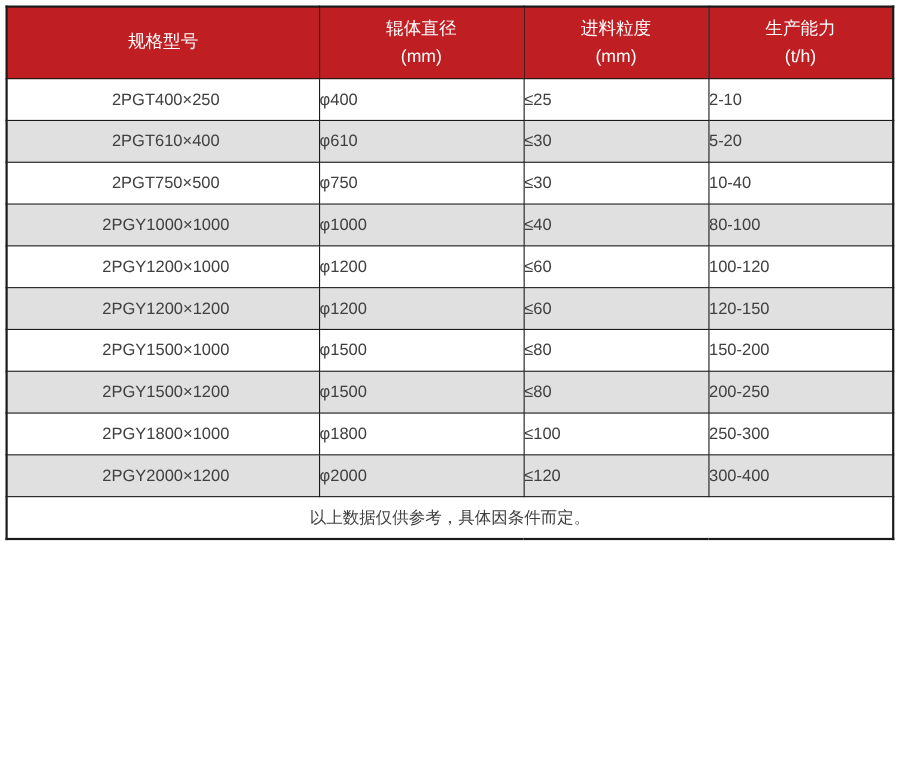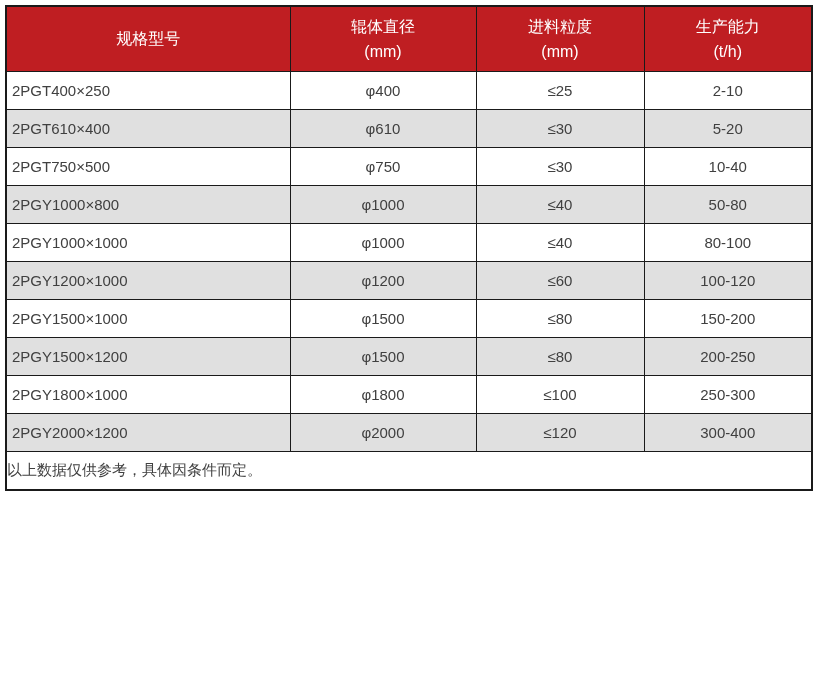--- a/index.html
+++ b/index.html
@@ -38,35 +38,36 @@
     font-weight:400;
     text-align:center;
   }
   .h-label{line-height:26px;}
   .h-unit{line-height:24px;}
   .h-unit:empty{display:none;}
   .spec-table tbody td{
     height:37px;
     font-size:15px;
     color:var(--body-text);
-    text-align:center;
+    text-align:left;
     background:var(--row-bg);
   }
   .spec-table tbody tr:nth-child(even) td{
     background:var(--row-alt-bg);
   }
   .spec-table tbody td.left{
-    text-align:left;
+    text-align:center;
     padding-left:5px;
     margin-left:27px;
   }
   .spec-table tfoot td{
     height:37px;
     font-size:15px;
     color:var(--body-text);
+    text-align:center;
     background:#ffffff;
   }
 </style>
 </head>
 <body>
 
 <div class="page">
   <table class="spec-table">
     <colgroup>
       <col style="width:284px">
@@ -107,36 +108,36 @@
           <td>≤30</td>
           <td>5-20</td>
         </tr>
         <tr>
           <td class="left">2PGT750×500</td>
           <td>φ750</td>
           <td>≤30</td>
           <td>10-40</td>
         </tr>
         <tr>
-          <td class="left">2PGY1000×800</td>
-          <td>φ1000</td>
-          <td>≤40</td>
-          <td>50-80</td>
-        </tr>
-        <tr>
           <td class="left">2PGY1000×1000</td>
           <td>φ1000</td>
           <td>≤40</td>
           <td>80-100</td>
         </tr>
         <tr>
           <td class="left">2PGY1200×1000</td>
           <td>φ1200</td>
           <td>≤60</td>
           <td>100-120</td>
+        </tr>
+        <tr>
+          <td class="left">2PGY1200×1200</td>
+          <td>φ1200</td>
+          <td>≤60</td>
+          <td>120-150</td>
         </tr>
         <tr>
           <td class="left">2PGY1500×1000</td>
           <td>φ1500</td>
           <td>≤80</td>
           <td>150-200</td>
         </tr>
         <tr>
           <td class="left">2PGY1500×1200</td>
           <td>φ1500</td>

